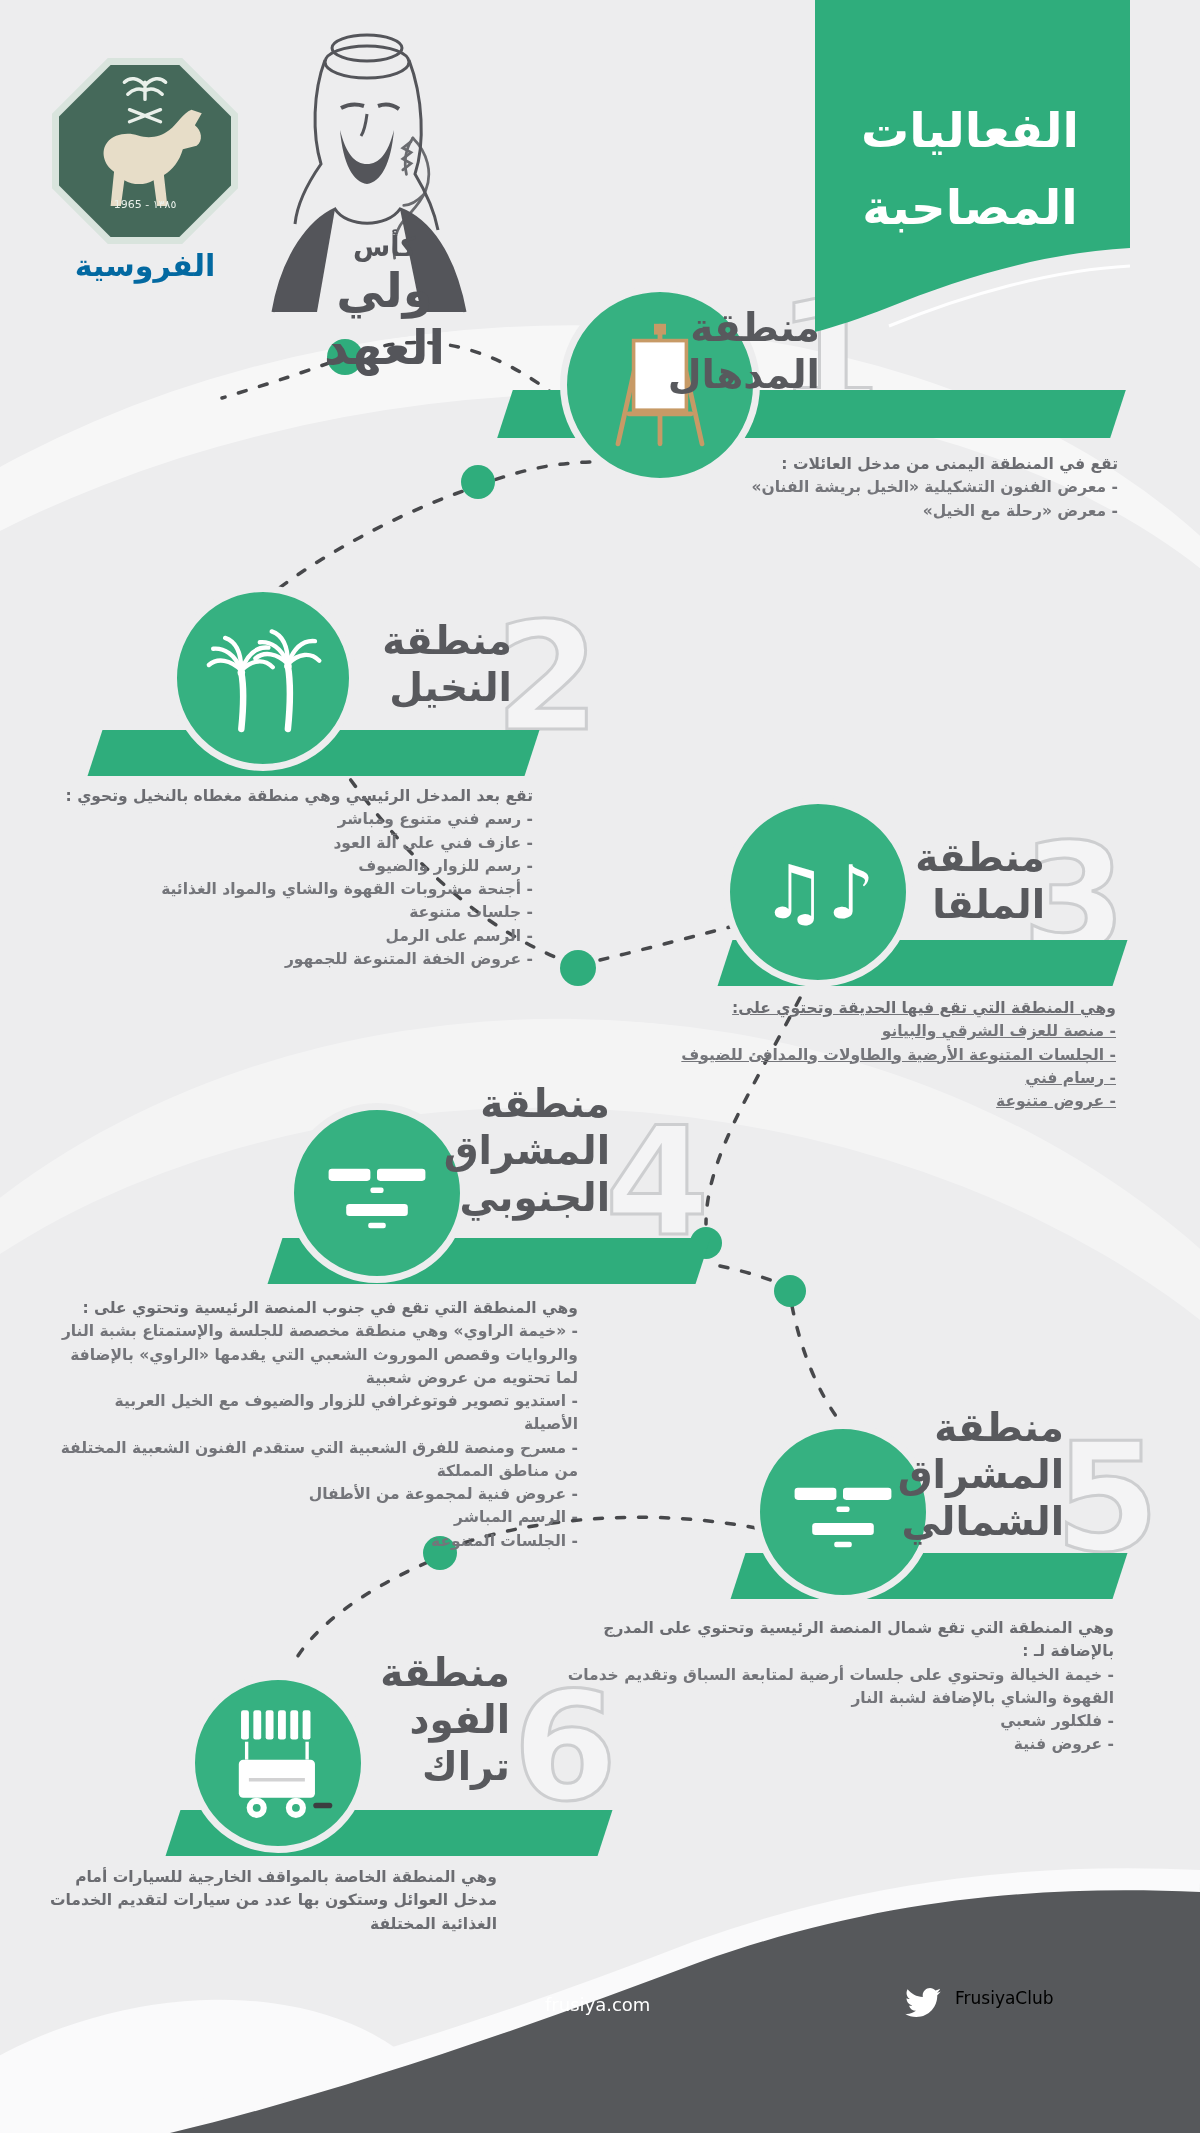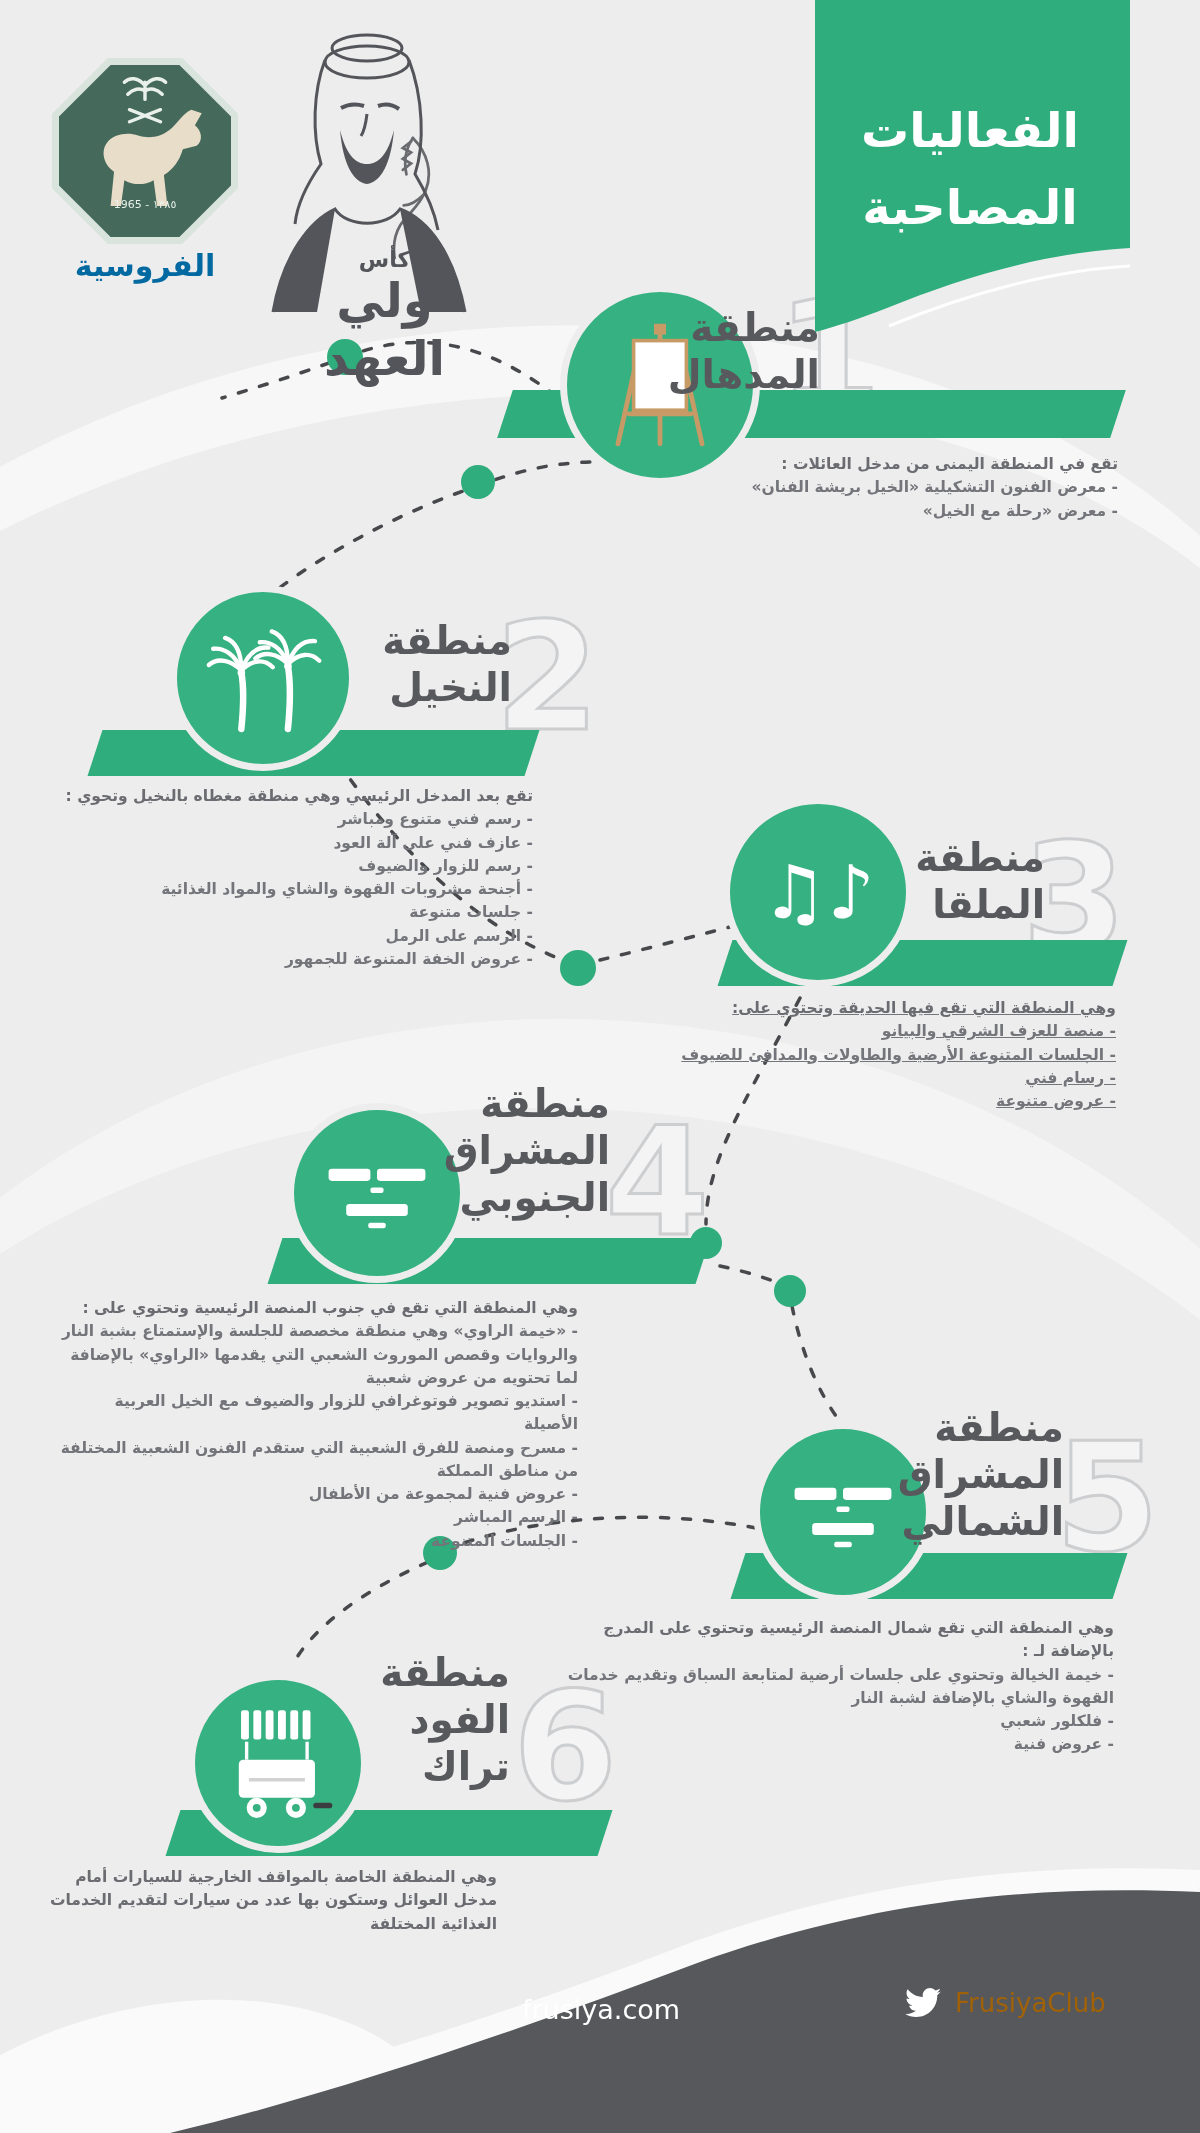--- a/index.html
+++ b/index.html
@@ -23,21 +23,21 @@
   
   .badge-outer{position:absolute;left:52px;top:58px;width:186px;height:186px;background:#d9e4dd;
     clip-path:polygon(30% 0,70% 0,100% 30%,100% 70%,70% 100%,30% 100%,0 70%,0 30%);z-index:3;border-radius:29px;}
   .badge-inner{position:absolute;left:7px;top:7px;width:172px;height:172px;background:#45695a;
     clip-path:polygon(30% 0,70% 0,100% 30%,100% 70%,70% 100%,30% 100%,0 70%,0 30%);}
   .badge-year{position:absolute;left:0;bottom:26px;width:100%;text-align:center;color:#e9f0ea;font-size:11px;}
   .badge-cal{position:absolute;left:40px;top:248px;width:210px;text-align:center;color:#0369a1;
     font-size:30px;font-weight:bold;z-index:3;}
   .portrait{position:absolute;left:250px;top:12px;width:240px;height:310px;z-index:3;}
   .cup-text{position:absolute;left:292px;top:232px;width:185px;z-index:4;text-align:center;color:#54555a;font-weight:bold;}
-  .cup-text .l1{font-size:22px;line-height:1.1;display:block;margin-top:16px;}
+  .cup-text .l1{font-size:27px;line-height:1.1;display:block;}
   .cup-text .l2{font-size:48px;line-height:1.2;display:block;}
   .horse-sketch{position:absolute;left:360px;top:130px;z-index:3;opacity:.85;}
 
   
   .connectors{position:absolute;left:0;top:0;z-index:1;}
 
   
   .zone{position:absolute;z-index:2;}
   .zone .circle{position:absolute;border-radius:50%;background:#36b181;border:7px solid #ededee;
     display:flex;align-items:center;justify-content:center;z-index:2;box-sizing:border-box;}
@@ -88,22 +88,22 @@
   
   .s6{left:95px;top:1640px;width:520px;height:300px;}
   .s6 .circle{left:93px;top:33px;width:180px;height:180px;}
   .s6 .banner{left:78px;width:432px;top:170px;height:46px;}
   .s6 .title{left:280px;top:10px;width:135px;}
   .s6 .num{left:418px;top:40px;}
   .s6 .desc{right:118px;top:226px;width:460px;}
 
   
   .footer-svg{position:absolute;left:0;top:1850px;z-index:4;}
-  .footer-site{position:absolute;left:522px;top:1994px;z-index:5;color:#fff;font-size:27px;}
-  .footer-tw{position:absolute;left:905px;top:1988px;z-index:5;color:#a16207;font-size:26px;display:flex;gap:14px;}
+  .footer-site{position:absolute;left:545px;top:1994px;z-index:5;color:#fff;font-size:18px;}
+  .footer-tw{position:absolute;left:905px;top:1988px;z-index:5;color:#000000;font-size:17px;display:flex;gap:14px;}
 </style>
 </head>
 <body>
 
 <div class="swoosh swoosh1"></div>
 <div class="swoosh swoosh2"></div>
 <div class="corner-white"></div>
 
 <svg class="ribbon" viewBox="0 0 315 340">
   <path d="M0 0 H315 V248 C235 252 150 276 72 308 C46 318 20 327 0 332 Z" fill="#2fad7c"></path>

